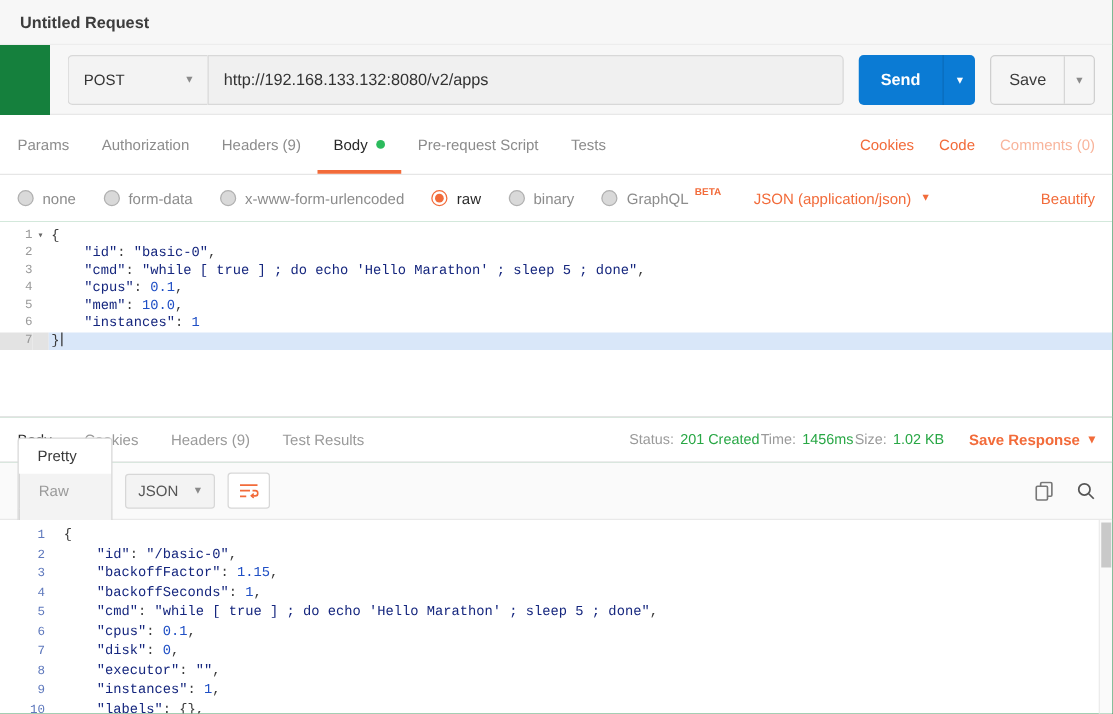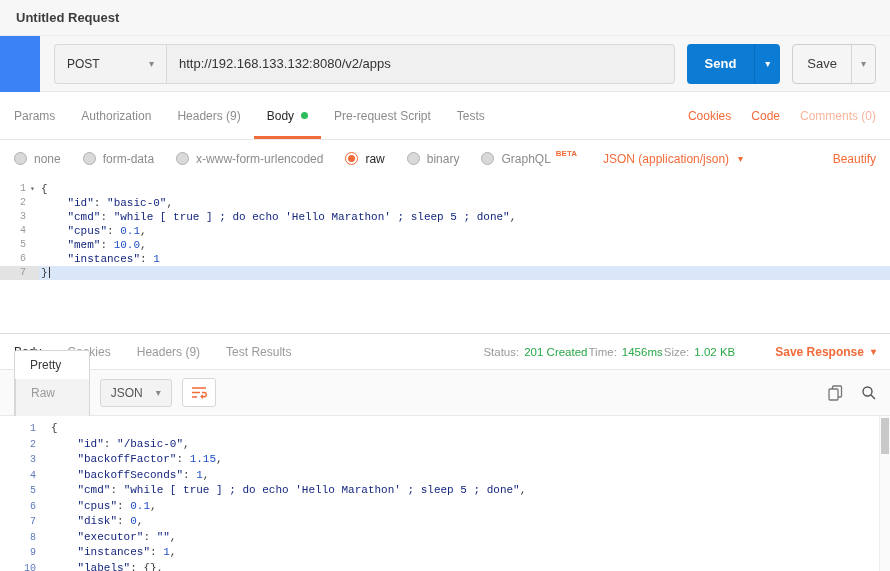--- a/index.html
+++ b/index.html
@@ -1,17 +1,17 @@
 <!DOCTYPE html>
 <html><head>
 <meta charset="utf-8">
 <style>
   * { box-sizing: border-box; margin: 0; padding: 0; }
   body { font-family: "Liberation Sans", sans-serif; background: #fff; }
-  .app { width: 890px; height: 571px; background: #3b82f6; overflow: hidden; font-size: 12px; color: #282828; position: relative; }
+  .app { width: 890px; height: 571px; background: #15803d; overflow: hidden; font-size: 12px; color: #282828; position: relative; }
 
   
   .title-bar { height: 36px; background: #f7f7f7; display: flex; align-items: center; padding: 0 16px; font-size: 13px; font-weight: bold; color: #3d3d3d; border-bottom: 1px solid #ededed; }
 
   
   .request-bar { height: 56px; background: #f7f7f7; display: flex; align-items: center; padding: 0 14px; border-bottom: 1px solid #e8e8e8; margin-left: 40px; }
   .method-select { width: 112px; height: 40px; background: #f3f3f3; border: 1px solid #d8d8d8; border-right: none; border-radius: 4px 0 0 4px; display: flex; align-items: center; justify-content: space-between; padding: 0 12px; color: #333; cursor: pointer; flex-shrink: 0; }
   .caret { font-size: 10px; line-height: 1; }
   .caret.gray { color: #8a8a8a; }
   .caret.orange { color: #f26b3a; }
@@ -66,21 +66,21 @@
 
   
   .resp-meta-row { height: 36px; display: flex; align-items: center; justify-content: space-between; padding: 0 14px; border-bottom: 1px solid #e6e6e6; background: #fff; }
   .resp-tabs { display: flex; gap: 26px; align-items: center; }
   .resp-tab { color: #9a9a9a; cursor: pointer; }
   .resp-tab.active { color: #282828; }
   .resp-meta { display: flex; align-items: center; gap: 16px; }
   .meta-item { display: flex; gap: 5px; font-size: 11.5px; align-items: center; }
   .meta-label { color: #9a9a9a; }
   .meta-value { color: #28a745; }
-  .save-response { color: #f26b3a; font-weight: bold; display: flex; align-items: center; gap: 7px; cursor: pointer; margin-left: 24px; }
+  .save-response { color: #f26b3a; font-weight: bold; display: flex; align-items: center; gap: 7px; cursor: pointer; margin-left: 4px; }
 
   
   .resp-toolbar { height: 46px; display: flex; align-items: center; padding: 0 14px; background: #fafafa; border-bottom: 1px solid #e9e9e9; }
   .segmented { display: flex; border: 1px solid #d7d7d7; border-radius: 3px; overflow: hidden; background: #f3f3f3; flex-direction: column; }
   .seg-item { padding: 7px 15px; color: #9a9a9a; cursor: pointer; border-left: 1px solid #d7d7d7; }
   .seg-item:first-child { border-left: none; }
   .seg-item.active { background: #fff; color: #3a3a3a; }
   .format-dropdown { margin-left: 10px; border: 1px solid #d7d7d7; border-radius: 3px; background: #f3f3f3; padding: 6px 10px; display: flex; align-items: center; gap: 13px; color: #555; cursor: pointer; }
   .wrap-btn { margin-left: 10px; border: 1px solid #d7d7d7; border-radius: 3px; background: #fff; width: 34px; height: 29px; display: flex; align-items: center; justify-content: center; cursor: pointer; }
   .toolbar-right { margin-left: auto; display: flex; align-items: center; gap: 18px; }

